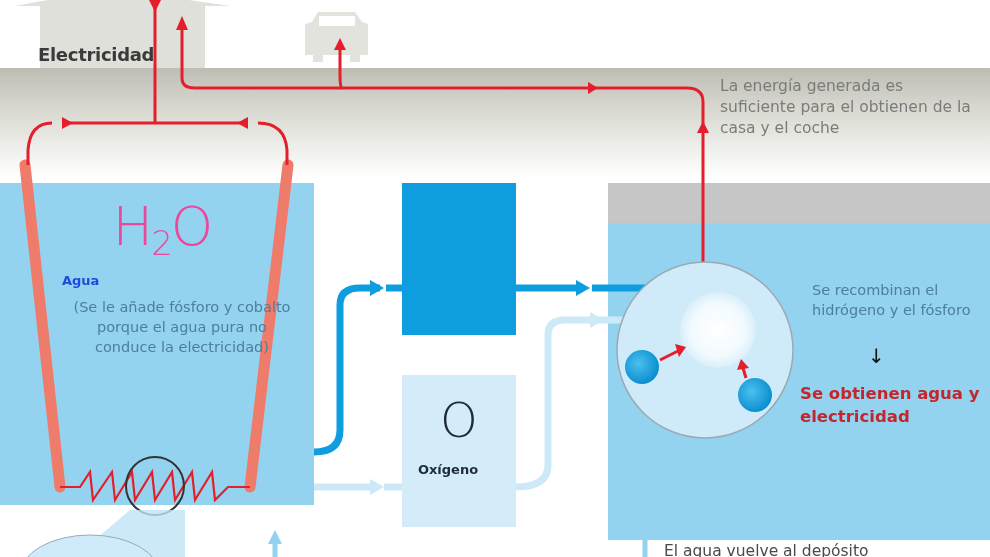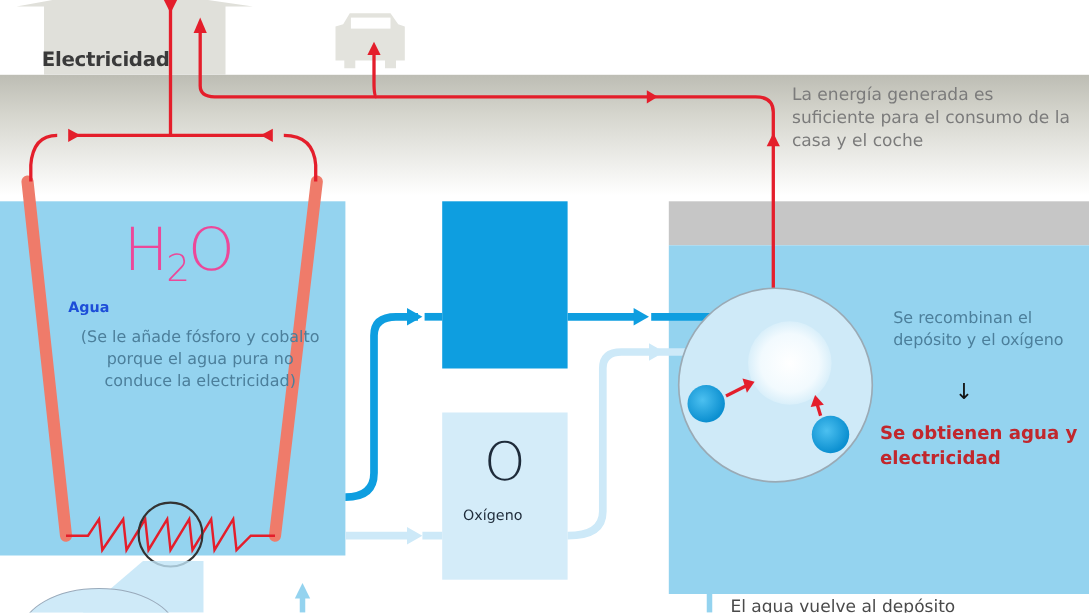--- a/index.html
+++ b/index.html
@@ -9,21 +9,21 @@
   #house-label{left:38px;top:44px;font-size:18px;font-weight:bold;color:#3a3a3a;letter-spacing:-0.3px;}
   #energy-note{left:720px;top:76px;width:260px;font-size:15.5px;line-height:21px;color:#7b7b7b;}
   #tank-left{left:0;top:183px;width:314px;height:322px;background:#94d3ef;}
   #h2o{left:62px;top:195px;width:200px;text-align:center;font-size:54px;color:#ec4899;font-family:"DejaVu Sans",sans-serif;font-weight:200;letter-spacing:-2px;}
   #h2o sub{font-size:34px;vertical-align:-10px;}
   #agua-label{left:62px;top:273px;width:200px;font-size:13px;font-weight:bold;color:#1d4ed8;}
   #agua-note{left:52px;top:297px;width:220px;text-align:center;font-size:14.5px;line-height:20px;color:#4c7f9b;margin-left:20px;}
   #hyd-box{left:402px;top:183px;width:114px;height:152px;background:#0e9ee0;}
   #oxy-box{left:402px;top:375px;width:114px;height:152px;background:#d4ecf9;}
   #oxy-symbol{left:402px;top:392px;width:114px;text-align:center;font-size:48px;color:#1e2b3a;font-weight:200;}
-  #oxy-label{left:402px;top:462px;width:92px;text-align:center;font-size:13px;font-weight:normal;color:#1e2b3a;}
+  #oxy-label{left:402px;top:462px;width:92px;text-align:center;font-size:13px;font-weight:bold;color:#1e2b3a;}
   #cell-top{left:608px;top:183px;width:382px;height:40px;background:#c6c6c6;}
   #cell{left:608px;top:223px;width:382px;height:317px;background:#94d3ef;}
   #recomb{left:812px;top:280px;width:170px;font-size:14.5px;line-height:20px;color:#4c7f9b;}
   #down-arrow{left:868px;top:344px;font-size:20px;color:#111;}
   #result{left:800px;top:382px;width:190px;font-size:16.5px;line-height:23px;font-weight:bold;color:#c1272d;}
   #return-note{left:664px;top:542px;font-size:15.5px;color:#4a4a4a;}
   svg{position:absolute;left:0;top:0;}
 </style>
 </head>
 <body>
@@ -122,25 +122,25 @@
     <line x1="660" y1="360" x2="678" y2="351" stroke="#e41e2b" stroke-width="3"></line>
     <polygon points="675,344 686,347 679,357" fill="#e41e2b"></polygon>
     <line x1="746" y1="378" x2="743" y2="368" stroke="#e41e2b" stroke-width="3"></line>
     <polygon points="737,370 741,359 749,368" fill="#e41e2b"></polygon>
   </g>
 
   <line x1="645" y1="540" x2="645" y2="557" stroke="#94d3ef" stroke-width="5"></line>
 </svg>
 
 <div id="house-label" class="abs">Electricidad</div>
-<div id="energy-note" class="abs">La energía generada es suficiente para el consumo de la casa y el coche</div>
+<div id="energy-note" class="abs">La energía generada es suficiente para el obtienen de la casa y el coche</div>
 
 <div id="h2o" class="abs"><span>H</span><sub>2</sub><span>O</span></div>
 <div id="agua-label" class="abs">Agua</div>
 <div id="agua-note" class="abs">(Se le añade fósforo y cobalto porque el agua pura no conduce la electricidad)</div>
 
 <div id="oxy-symbol" class="abs">O</div>
 <div id="oxy-label" class="abs">Oxígeno</div>
 
-<div id="recomb" class="abs">Se recombinan el depósito y el oxígeno</div>
+<div id="recomb" class="abs">Se recombinan el hidrógeno y el fósforo</div>
 <div id="down-arrow" class="abs">↓</div>
 <div id="result" class="abs">Se obtienen agua y electricidad</div>
 <div id="return-note" class="abs">El agua vuelve al depósito</div>
 
 </body></html>

